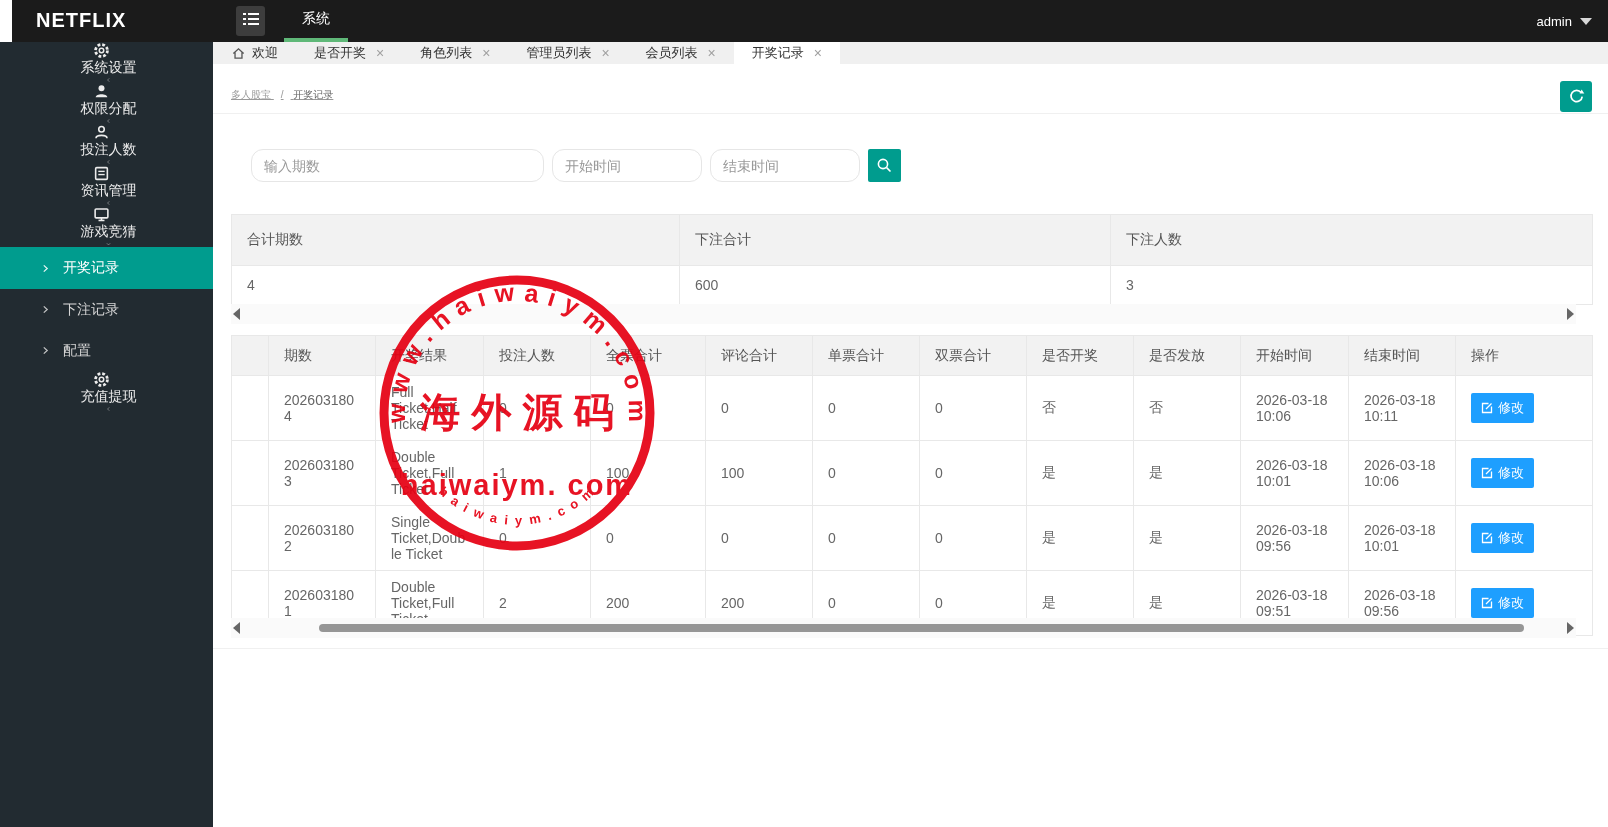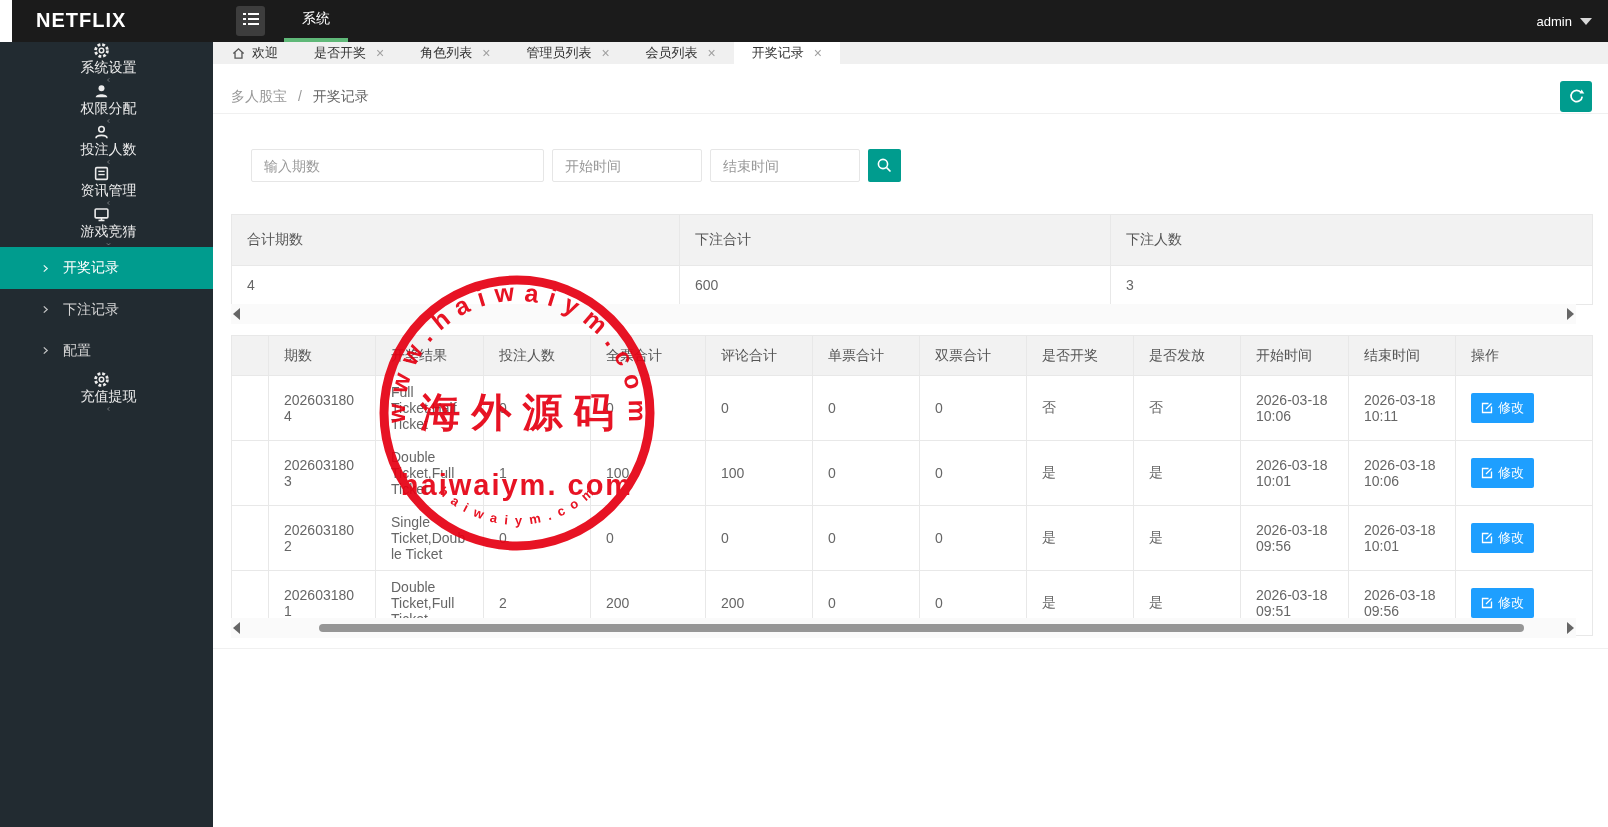--- a/index.html
+++ b/index.html
@@ -40,32 +40,32 @@
     background:#f0f0f0; display:flex; align-items:stretch; z-index:10; }
   .tab { display:flex; align-items:center; padding:0 18px; font-size:13px;
     color:#333; cursor:pointer; white-space:nowrap; }
   .tab .home-ic { width:15px; height:15px; margin-right:6px; }
   .tab .x { color:#a0a0a0; margin-left:10px; font-size:14px; cursor:pointer; }
   .tab.active { background:#fff; }
 
   
   .crumbrow { position:absolute; left:213px; top:78px; width:1395px; height:36px;
     background:#fff; border-bottom:1px solid #f0f0f0; }
-  .crumb { position:absolute; left:18px; top:10px; font-size:14px; color:#999; }
+  .crumb { position:absolute; left:18px; top:10px; font-size:10px; color:#999;text-decoration:underline; }
   .crumb .cur { color:#666; }
   .crumb .sep { margin:0 7px; color:#999; }
   .refresh-btn { position:absolute; right:16px; top:3px; width:32px; height:31px;
     background:#009C8E; border:none; border-radius:3px; cursor:pointer;
     display:flex; align-items:center; justify-content:center; }
 
   
   .content { position:absolute; left:213px; top:114px; width:1395px; height:713px;
     background:#fff; }
   .filters { position:absolute; left:38px; top:35px; display:flex; }
-  .inp { height:33px; border:1px solid #e6e6e6; border-radius:2px; padding:0 12px;
+  .inp { height:33px; border:1px solid #e6e6e6; border-radius:12px; padding:0 12px;
     font-size:14px; color:#333; font-family:inherit; }
   .inp::placeholder { color:#999; }
   .inp.period { width:293px; margin-right:8px; }
   .inp.date { width:150px; margin-right:8px; }
   .search-btn { width:33px; height:33px; background:#009C8E; border:none;
     border-radius:2px; cursor:pointer; display:flex; align-items:center;
     justify-content:center; }
 
   table { border-collapse:collapse; table-layout:fixed; font-size:14px; color:#666; }
   th, td { border:1px solid #e8e8e8; text-align:left; font-weight:normal;

